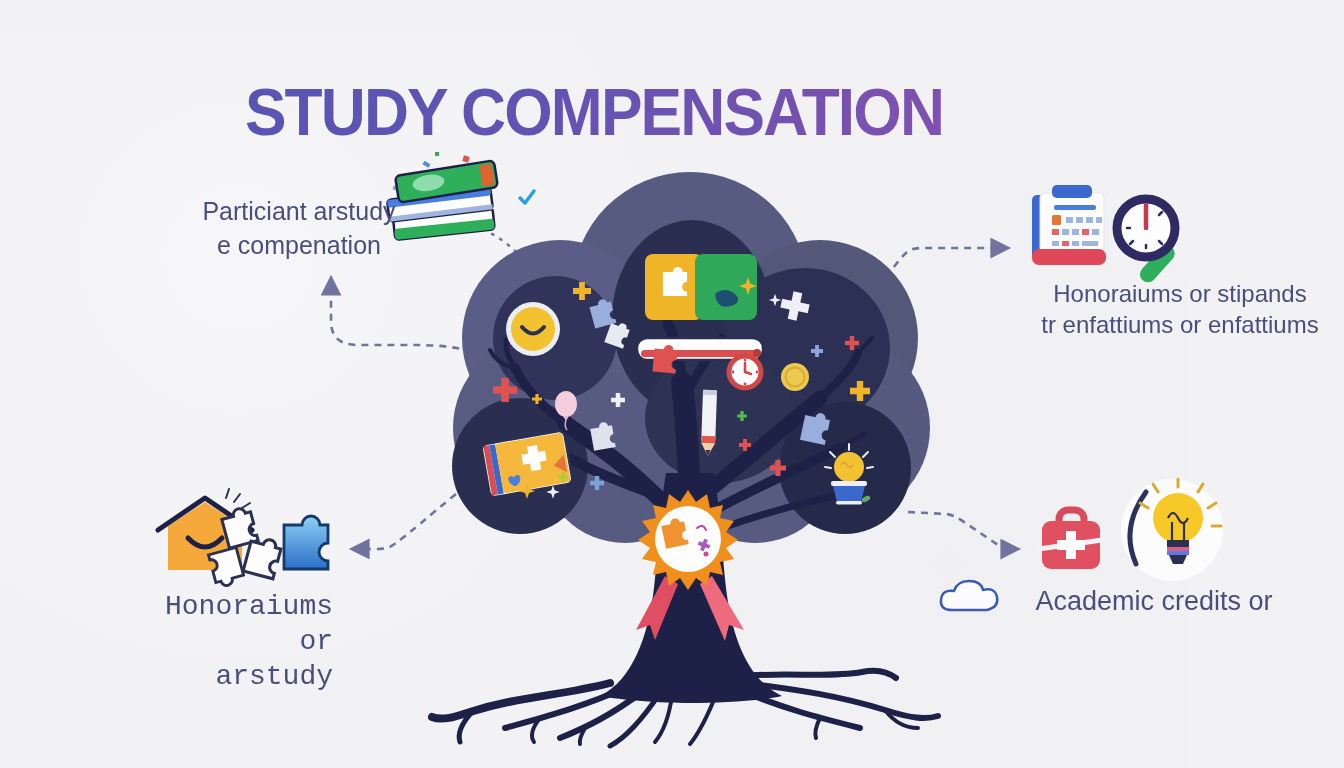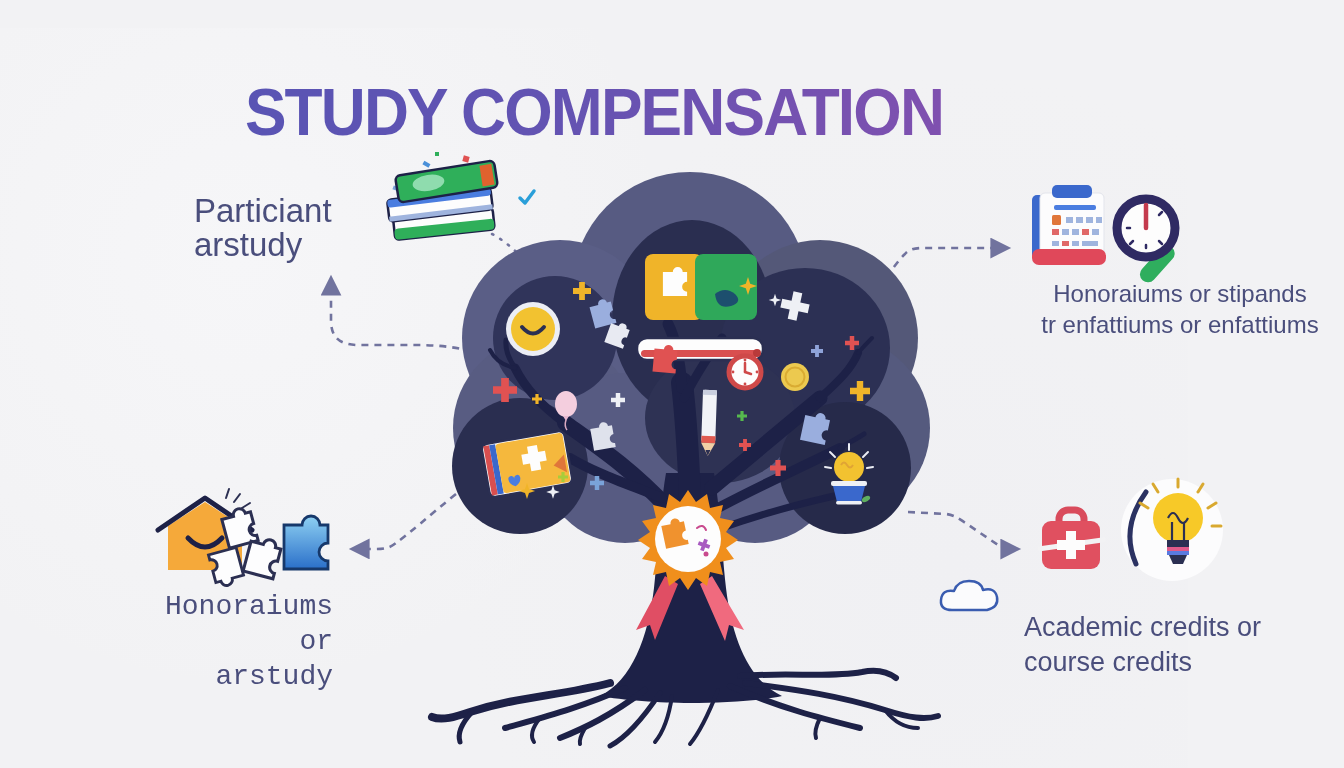--- a/index.html
+++ b/index.html
@@ -9,27 +9,27 @@
     radial-gradient(circle at 20% 30%, #f6f6f8 0%, rgba(246,246,248,0) 40%),
     radial-gradient(circle at 80% 70%, #f0f0f3 0%, rgba(240,240,243,0) 45%),
     #f2f2f4; margin-top: 28px;}
   .title{position:absolute;top:2px;left:0;width:100%;text-align:center;
     font-size:67px;font-weight:bold;letter-spacing:-2px;line-height:74px;
     transform:scaleX(0.93);transform-origin:center top;
     background:linear-gradient(90deg,#5355b5 0%,#6253b2 45%,#8e4fae 100%);
     -webkit-background-clip:text;background-clip:text;color:transparent;}
   .tree-svg{position:absolute;left:0;top:0;}
   .callout{position:absolute;color:#4a4e7c;}
-  .co-tl{left:194px;top:166px;width:210px;text-align:left;
-         font-size:33px;line-height:34px;}
+  .co-tl{left:194px;top:166px;width:210px;text-align:center;
+         font-size:25px;line-height:34px;}
   .co-tr{left:1030px;top:250px;width:300px;text-align:center;
          font-size:24px;line-height:31px;}
   .co-bl{left:148px;top:561px;width:185px;text-align:right;
          font-size:28px;line-height:35px;font-family:Liberation Mono, monospace;}
-  .co-br{left:1024px;top:582px;width:260px;text-align:left;
+  .co-br{left:1024px;top:556px;width:260px;text-align:center;
          font-size:27px;line-height:35px;}
 </style>
 </head>
 <body>
 
 <div class="stage">
 
   <h1 class="title">STUDY COMPENSATION</h1>
 
   <svg class="tree-svg" width="1344" height="768" viewBox="0 0 1344 768">
@@ -340,30 +340,30 @@
       <path d="M 47 77 L 65 77 L 61 86 L 51 86 Z" fill="#2b2f52"></path>
     </g>
 
     <g transform="translate(938,548)">
       <path d="M 14 34 Q 2 34 3 24 Q 4 13 16 15 Q 19 5 31 5 Q 43 5 45 14 Q 57 11 59 21 Q 61 31 49 34 Z" fill="#fbfbfd" stroke="#3a5cb0" stroke-width="2.5" stroke-linejoin="round"></path>
     </g>
   </svg>
 
   <div class="callout co-tl">
     <div>Particiant arstudy</div>
+    <div>e compenation</div>
   </div>
 
   <div class="callout co-tr">
     <div>Honoraiums or stipands</div>
     <div>tr enfattiums or enfattiums</div>
   </div>
 
   <div class="callout co-bl">
     <div>Honoraiums or</div>
     <div>arstudy</div>
   </div>
 
   <div class="callout co-br">
     <div>Academic credits or</div>
-    <div>course credits</div>
   </div>
 
 </div>
 
 </body></html>

